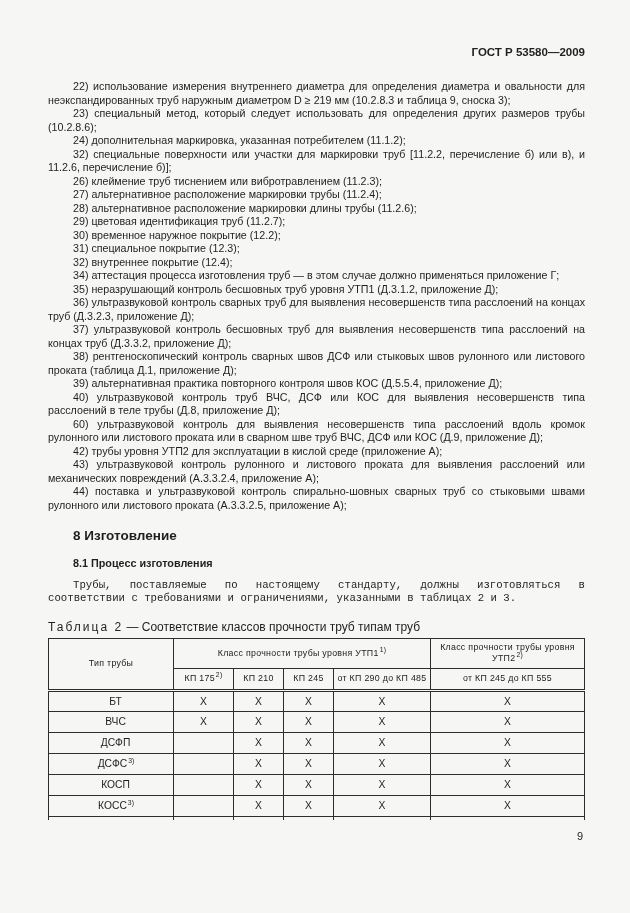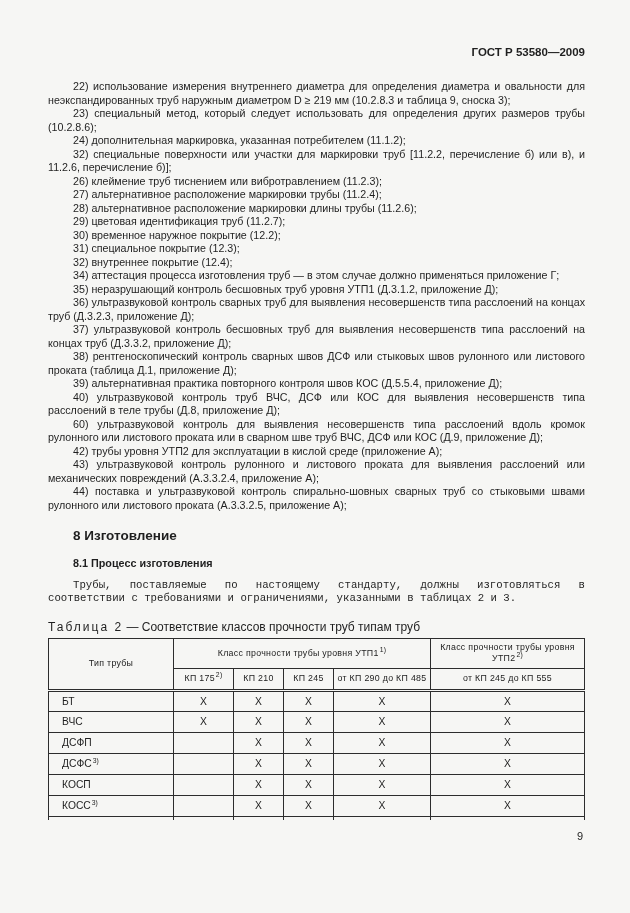--- a/index.html
+++ b/index.html
@@ -69,21 +69,21 @@
   thead th {
     font-size: 8.8px;
     line-height: 11px;
     letter-spacing: 0.3px;
     color: #222;
   }
   thead tr.sub-row th, th.th-type { border-bottom: 3px double #2d2d2d; }
   tr.group-row th { height: 30px; }
   tr.sub-row th { height: 22px; }
   tbody td { font-size: 10.3px; height: 21px; }
-  td.row-type { text-align: left; padding-left: 13px; }
+  td.row-type { text-align: center; padding-left: 13px; }
   sup {
     font-size: 6.8px;
     line-height: 0;
     vertical-align: 4px;
     margin-left: 1px;
   }
   tr.stub-row td {
     height: 4px;
     border-top: none;
     border-bottom: none;

